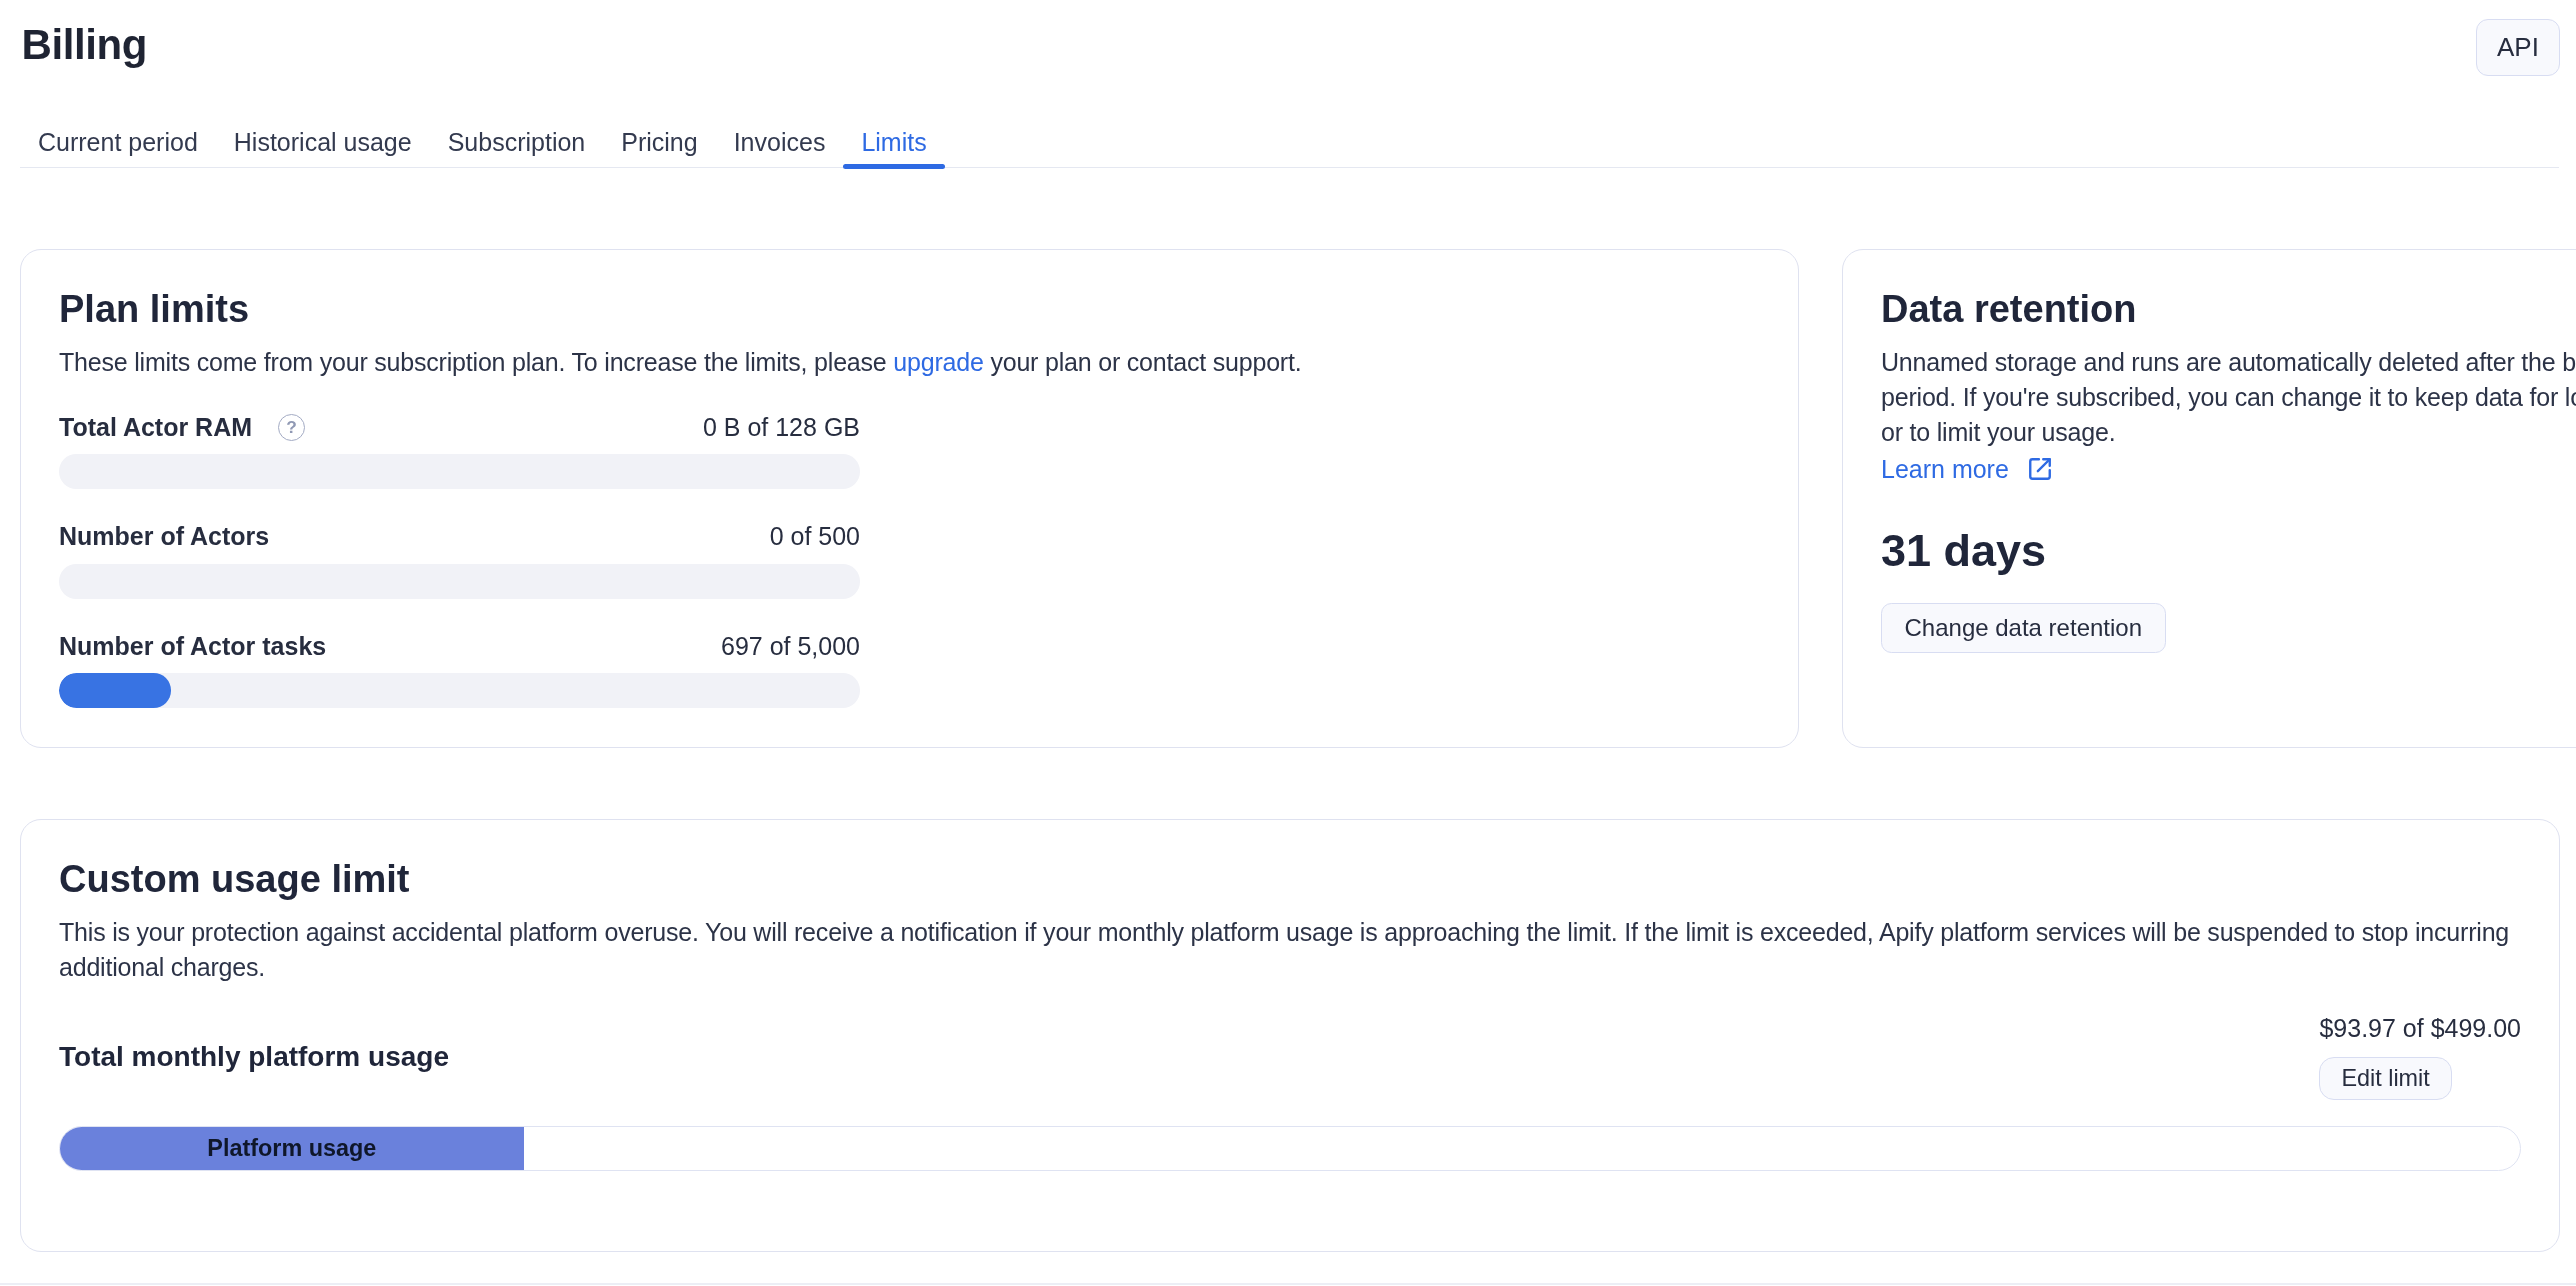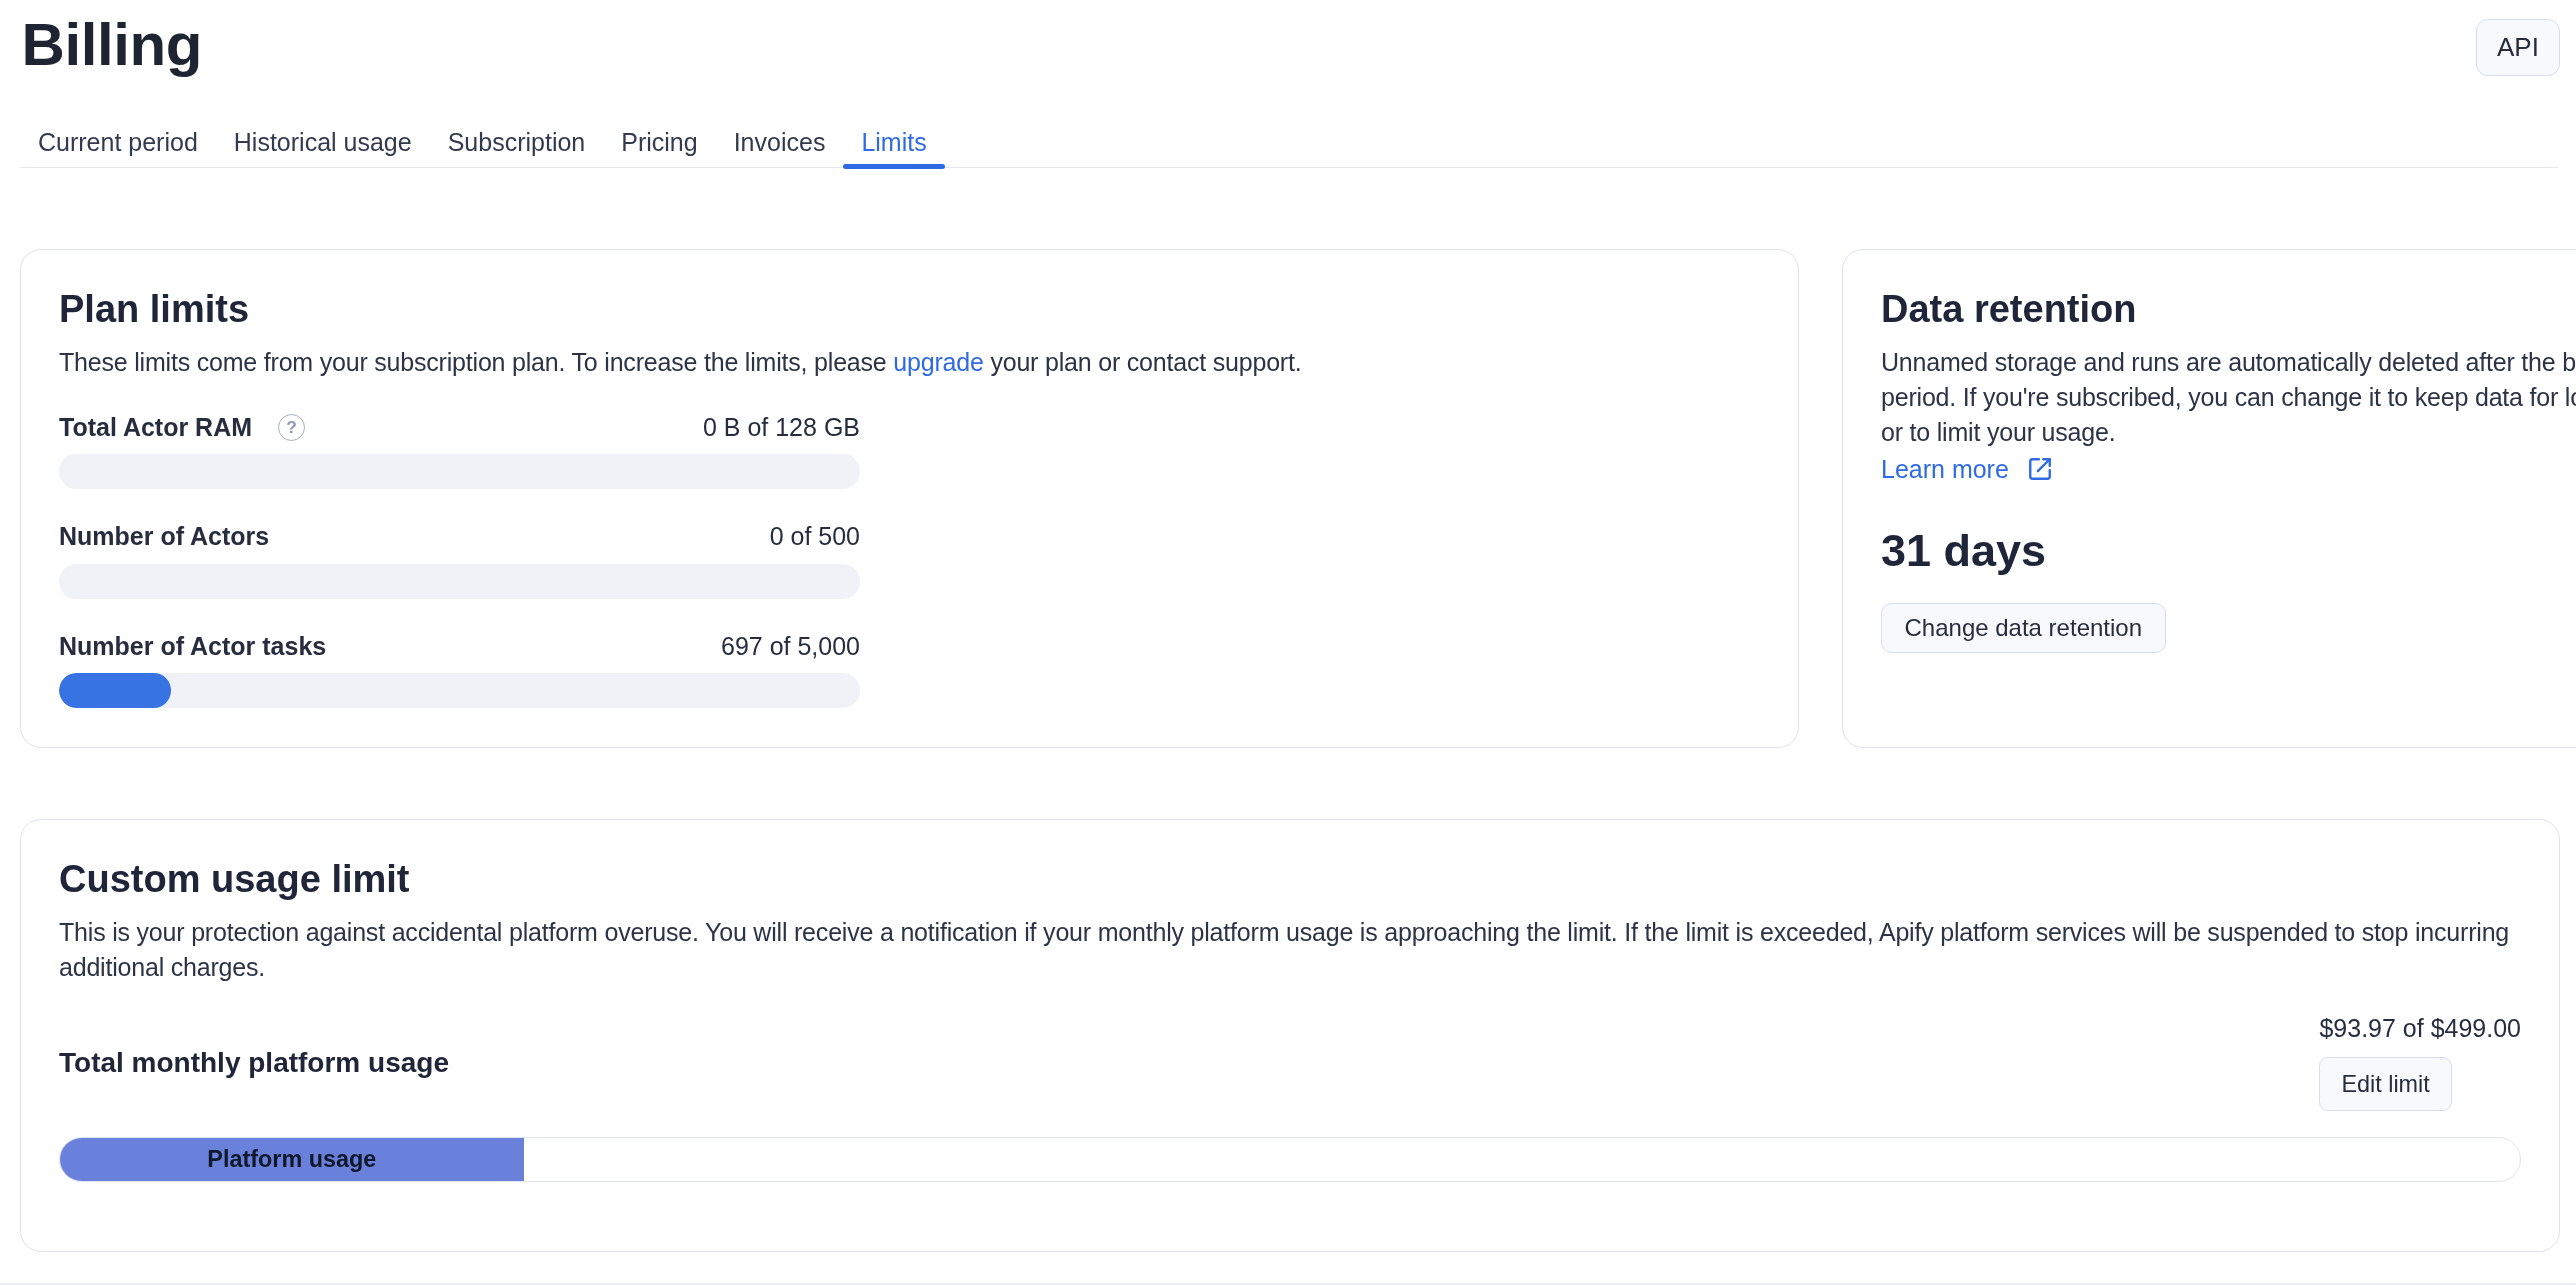--- a/index.html
+++ b/index.html
@@ -9,21 +9,21 @@
     background: #ffffff;
     font-family: "Liberation Sans", sans-serif;
     color: #2c3347;
     overflow: hidden;
   }
 
   
   .page-title {
     position: absolute;
     left: 21.6px; top: 17.3px;
-    font-size: 60px;
+    font-size: 42px;
     line-height: 55px;
     font-weight: 700;
     letter-spacing: -0.4px;
     color: #1f2433;
   }
   .api-button {
     position: absolute;
     left: 2476px; top: 19px;
     width: 84px; height: 57px;
     display: flex; align-items: center; justify-content: center;
@@ -159,21 +159,21 @@
   }
 
   
   .usage-row {
     margin-top: 29px;
     display: flex; justify-content: space-between; align-items: center;
   }
   .usage-label { font-size: 28px; font-weight: 600; color: #20263a; }
   .usage-right { display: flex; align-items: flex-start; gap: 14px; flex-direction: column; }
   .usage-value { font-size: 25px; color: #272d3f; }
-  .edit-button { height: 54px; padding: 16px 21px; font-size: 23.4px; border-radius: 9px; }
+  .edit-button { height: 43px; padding: 16px 21px; font-size: 23.4px; border-radius: 15px; }
   .usage-bar {
     margin-top: 26px;
     height: 45px;
     border: 1.7px solid #dfe3f2;
     border-radius: 22.5px;
     background: #ffffff;
     overflow: hidden;
   }
   .usage-fill {
     height: 100%;

